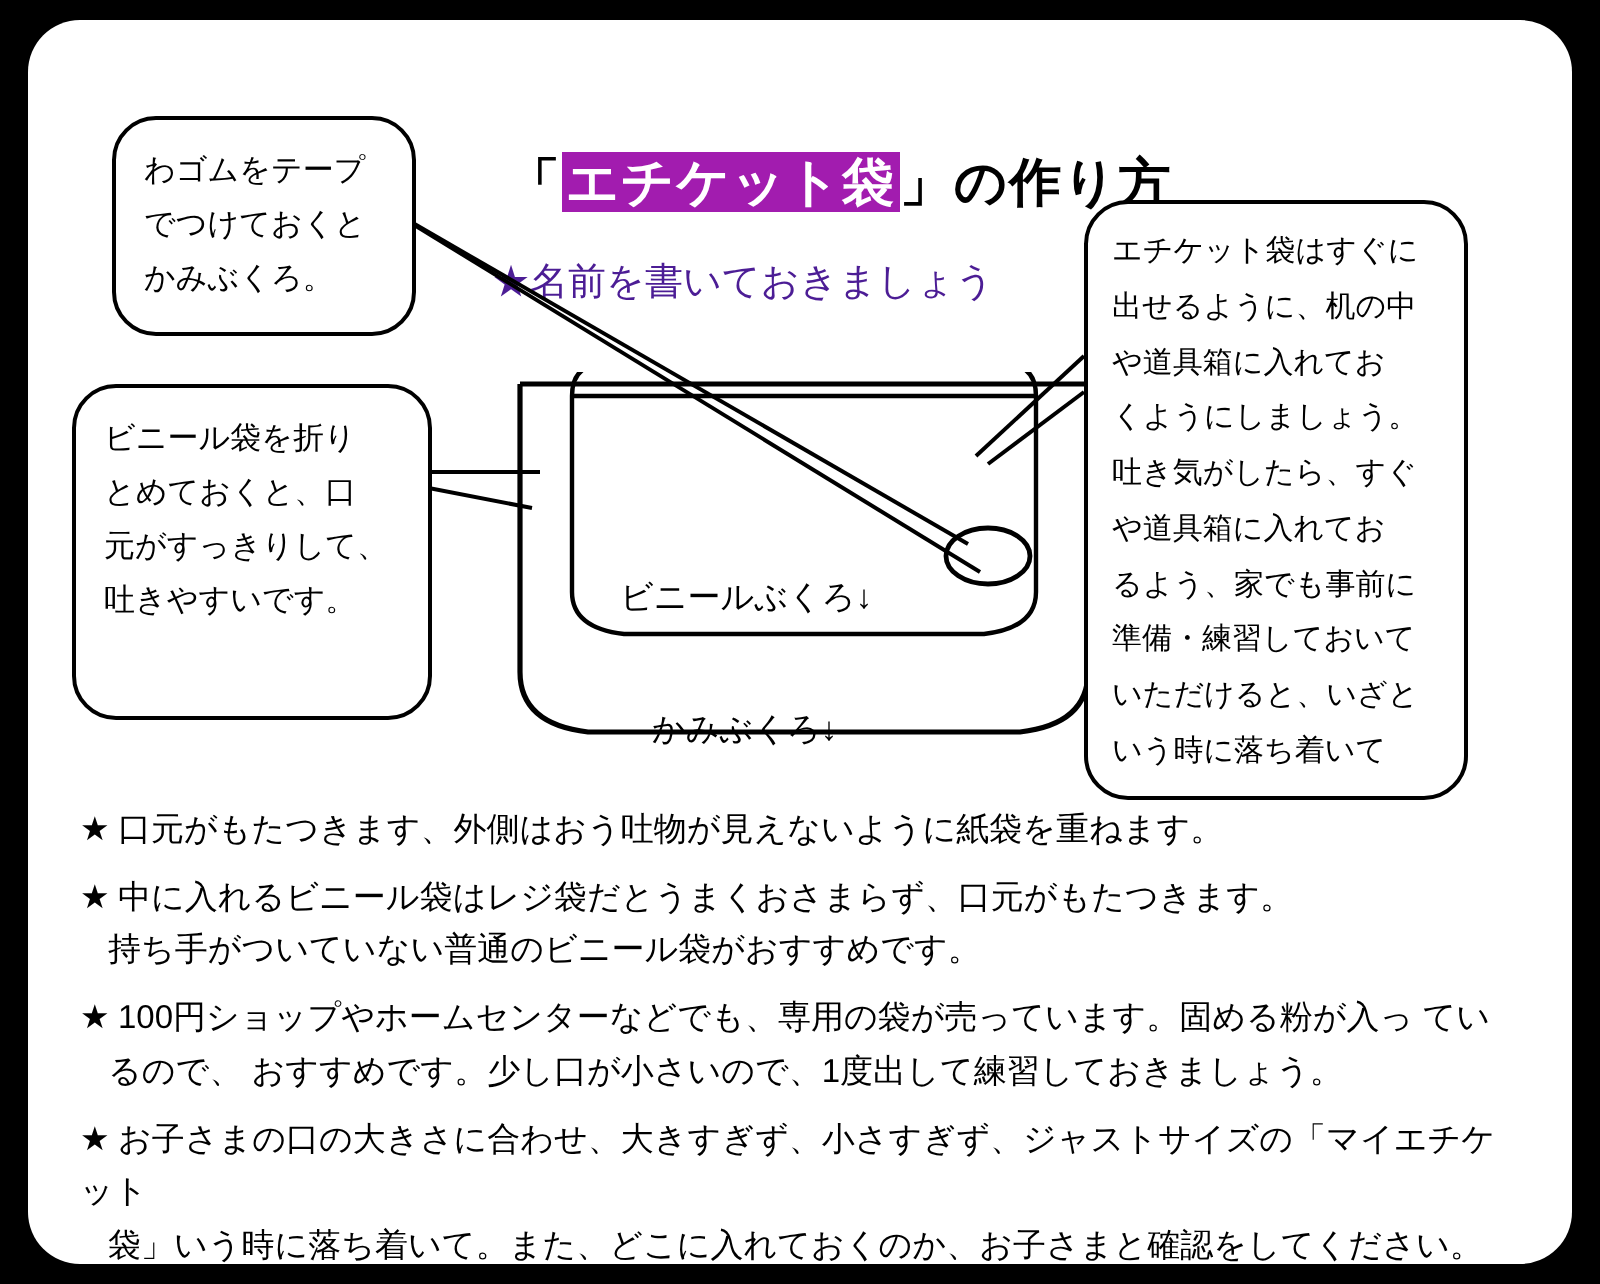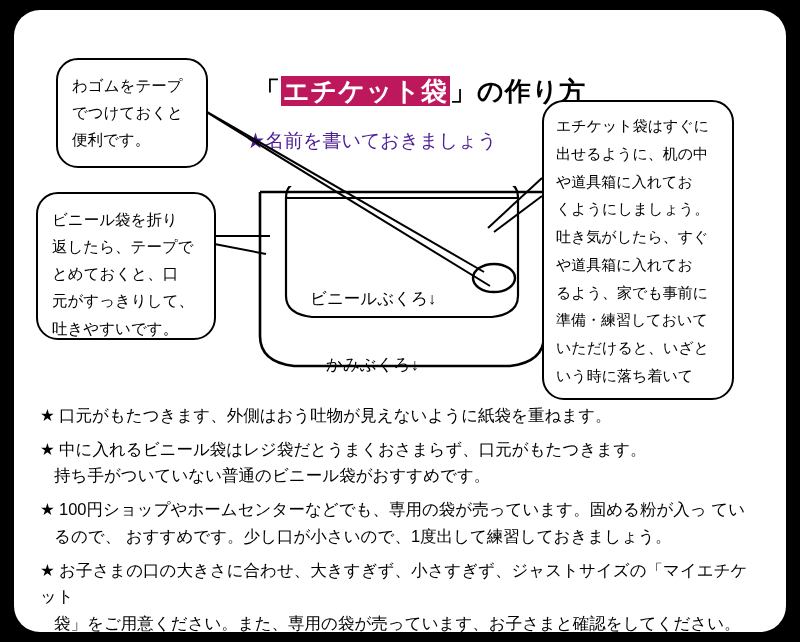--- a/index.html
+++ b/index.html
@@ -36,21 +36,21 @@
     top: 64px;
     width: 300px;
     text-align: center;
     font-size: 26px;
     font-weight: bold;
     letter-spacing: 1px;
     color: #000000;
     white-space: nowrap;
   }
   #title .hl {
-    background: #be185d;
+    background: #a21caf;
     color: #ffffff;
     padding: 0 2px;
   }
   #subtitle {
     position: absolute;
     left: 232px;
     top: 118px;
     width: 320px;
     text-align: left;
     font-size: 19px;
@@ -74,21 +74,21 @@
   #balloon-tape {
     left: 42px;
     top: 48px;
     width: 152px;
     height: 110px;
   }
   #balloon-fold {
     left: 22px;
     top: 182px;
     width: 180px;
-    height: 148px;
+    height: 168px;
   }
   #balloon-ready {
     left: 528px;
     top: 90px;
     width: 192px;
     height: 300px;
     font-size: 15px;
     line-height: 1.85;
     padding: 10px 12px;
   }
@@ -184,26 +184,25 @@
       <path d="M190 226 L256 226" fill="none" stroke="#000000" stroke-width="2"></path>
       <path d="M190 232 L252 244" fill="none" stroke="#000000" stroke-width="2"></path>
 
       <path d="M528 168 L474 218" fill="none" stroke="#000000" stroke-width="2"></path>
       <path d="M528 186 L480 222" fill="none" stroke="#000000" stroke-width="2"></path>
     </svg>
 
     <div class="balloon" id="balloon-tape">
       <p>わゴムをテープ</p>
       <p>でつけておくと</p>
-      <p>便利です。</p>
+      <p>かみぶくろ。</p>
     </div>
 
     <div class="balloon" id="balloon-fold">
       <p>ビニール袋を折り</p>
-      <p>返したら、テープで</p>
       <p>とめておくと、口</p>
       <p>元がすっきりして、</p>
       <p>吐きやすいです。</p>
     </div>
 
     <div class="balloon" id="balloon-ready">
       <p>エチケット袋はすぐに</p>
       <p>出せるように、机の中</p>
       <p>や道具箱に入れてお</p>
       <p>くようにしましょう。</p>
@@ -233,19 +232,19 @@
         <span class="star">★</span>
         <span class="body">
           <span>100円ショップやホームセンターなどでも、専用の袋が売っています。固める粉が入っ てい</span>
           <span class="indent">るので、 おすすめです。少し口が小さいので、1度出して練習しておきましょう。</span>
         </span>
       </div>
       <div class="note">
         <span class="star">★</span>
         <span class="body">
           <span>お子さまの口の大きさに合わせ、大きすぎず、小さすぎず、ジャストサイズの「マイエチケット</span>
-          <span class="indent">袋」をご用意ください。また、専用の袋が売っています、お子さまと確認をしてください。</span>
+          <span class="indent">袋」いう時に落ち着いて。また、どこに入れておくのか、お子さまと確認をしてください。</span>
         </span>
       </div>
     </div>
 
   </div>
 </div>
 
 </body></html>

